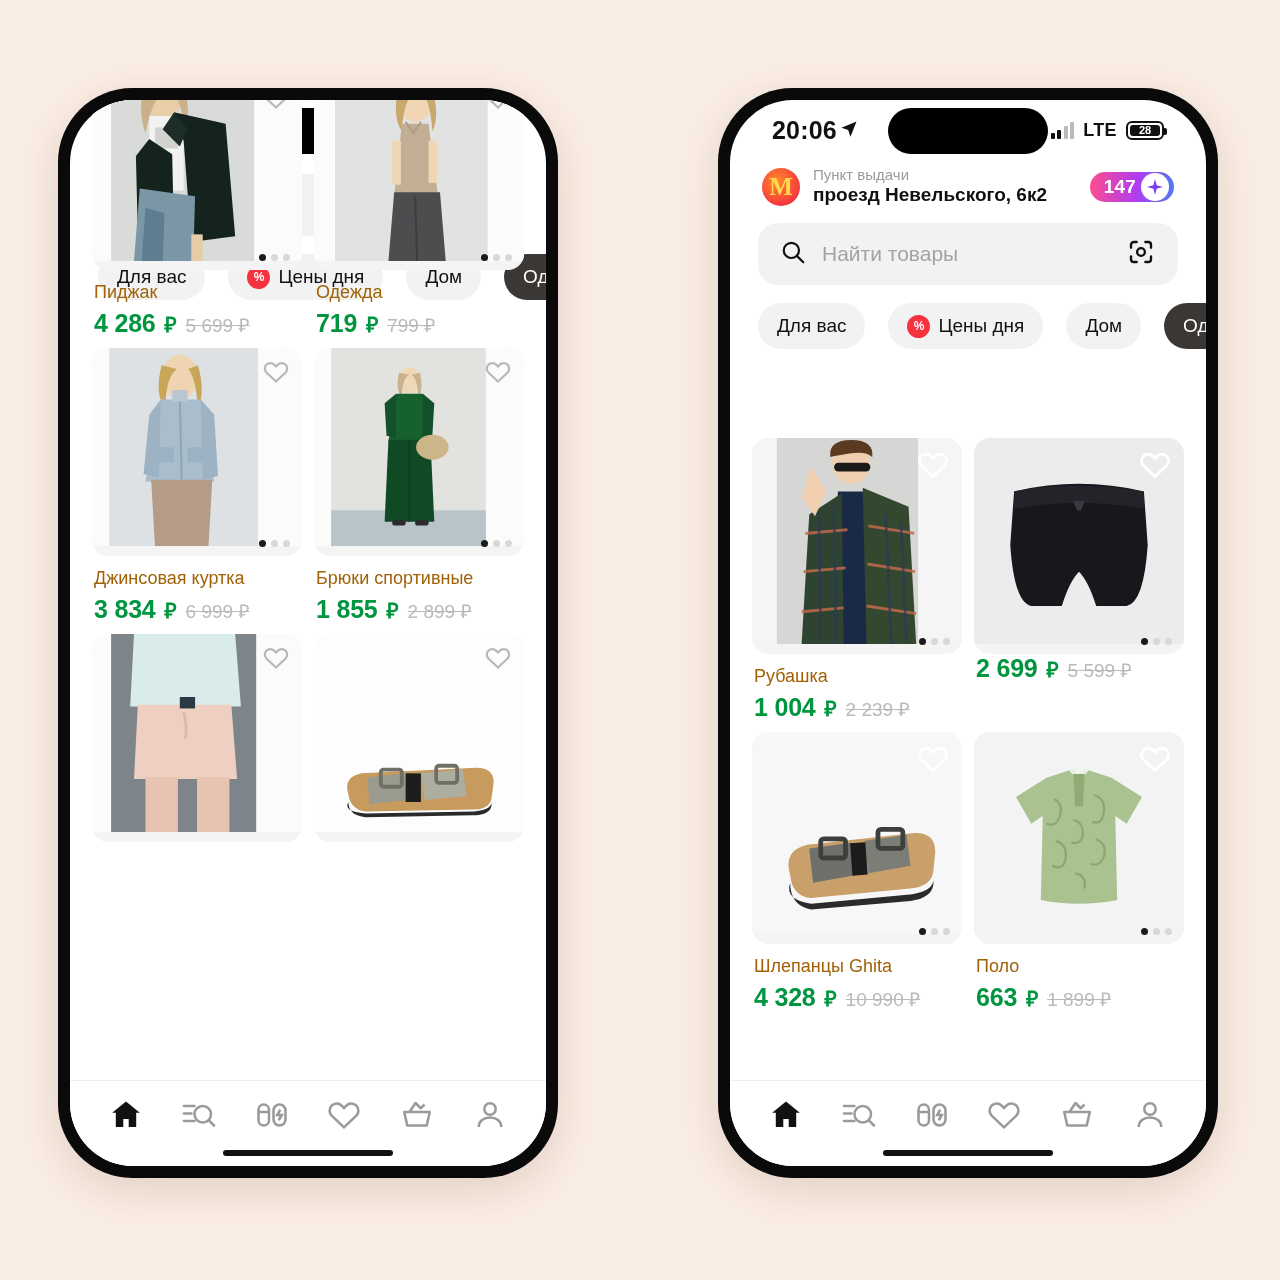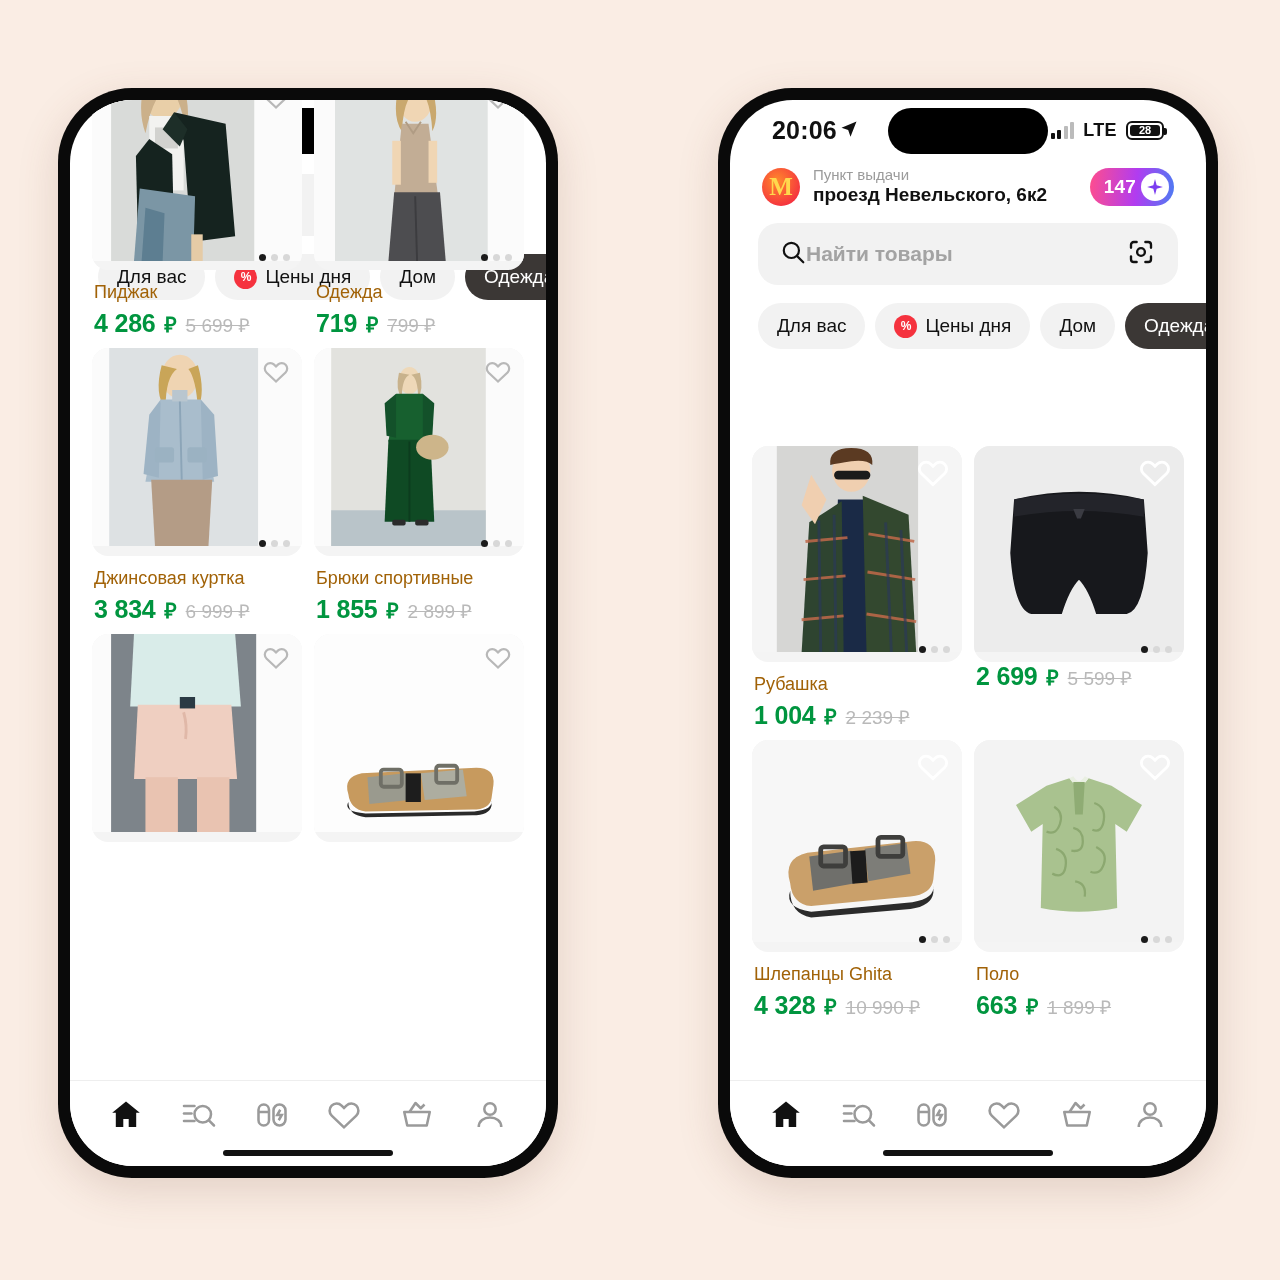--- a/index.html
+++ b/index.html
@@ -80,40 +80,40 @@
     background:radial-gradient(circle at 40% 35%, #ff8a2b, #f5333f 75%);
     display:flex; align-items:center; justify-content:center;
     font-size:25px; font-weight:bold; color:#ffd84d;
     font-family:"Liberation Serif", serif; flex:none;
   }
   .pickup-text { display:flex; flex-direction:column; gap:1px; }
   .pickup-label { font-size:15px; color:#9b9b9b; line-height:1.15; }
   .pickup-addr  { font-size:19px; color:#111; font-weight:bold; line-height:1.2; }
   .plus-badge {
     margin-left:auto; display:flex; align-items:center; gap:5px;
-    height:38px; padding:0 5px 0 14px; border-radius:19px;
+    height:30px; padding:0 5px 0 14px; border-radius:19px;
     background:linear-gradient(95deg,#ff4d8d 0%, #b13cf0 55%, #4d7bf3 100%);
   }
   .plus-badge .num { font-size:19px; font-weight:bold; color:#fff; letter-spacing:.2px; }
   .plus-badge .circ {
     width:28px; height:28px; border-radius:50%; background:#fff;
     display:flex; align-items:center; justify-content:center;
   }
 
   
   .search {
     margin:14px 28px 0 28px; height:62px;
     background:#f2f2f2; border-radius:20px;
-    display:flex; align-items:center; padding:0 22px;font-weight:bold;
+    display:flex; align-items:center; gap:16px; padding:0 22px;
   }
   .search .ph { font-size:21px; color:#a3a3a3; flex:1; }
 
   
   .chips {
-    display:flex; gap:10px; padding:18px 0 14px 28px;
+    display:flex; gap:23px; padding:18px 0 14px 28px;
     overflow:hidden; white-space:nowrap;
   }
   .chip {
     display:inline-flex; align-items:center; gap:8px;
     height:46px; padding:0 19px; border-radius:23px;
     background:#f2f2f2; font-size:19px; color:#111; flex:none;
   }
   .chip.active { background:#3b3735; color:#fff; }
   .pct-icon {
     width:23px; height:23px; border-radius:50%; background:#f5323e;
@@ -157,21 +157,21 @@
     position:absolute; left:0; right:0; bottom:0; height:86px;
     background:#fff; border-top:1px solid #eee;
     display:flex; align-items:center; justify-content:space-around;
     padding:0 20px 14px 20px;
   }
   .home-ind {
     position:absolute; left:50%; bottom:10px; transform:translateX(-50%);
     width:170px; height:6px; border-radius:3px; background:#111;
   }
   .scroll-area { position:absolute; left:0; right:0; top:0; bottom:86px; overflow:hidden; }
-  .inner { position:absolute; left:0; right:0; top:16px; }
+  .inner { position:absolute; left:0; right:0; top:8px; }
 </style>
 </head>
 <body>
 
 <div class="stage">
 
   <div class="phone left">
     <div class="screen">
 
       <div class="statusbar">

